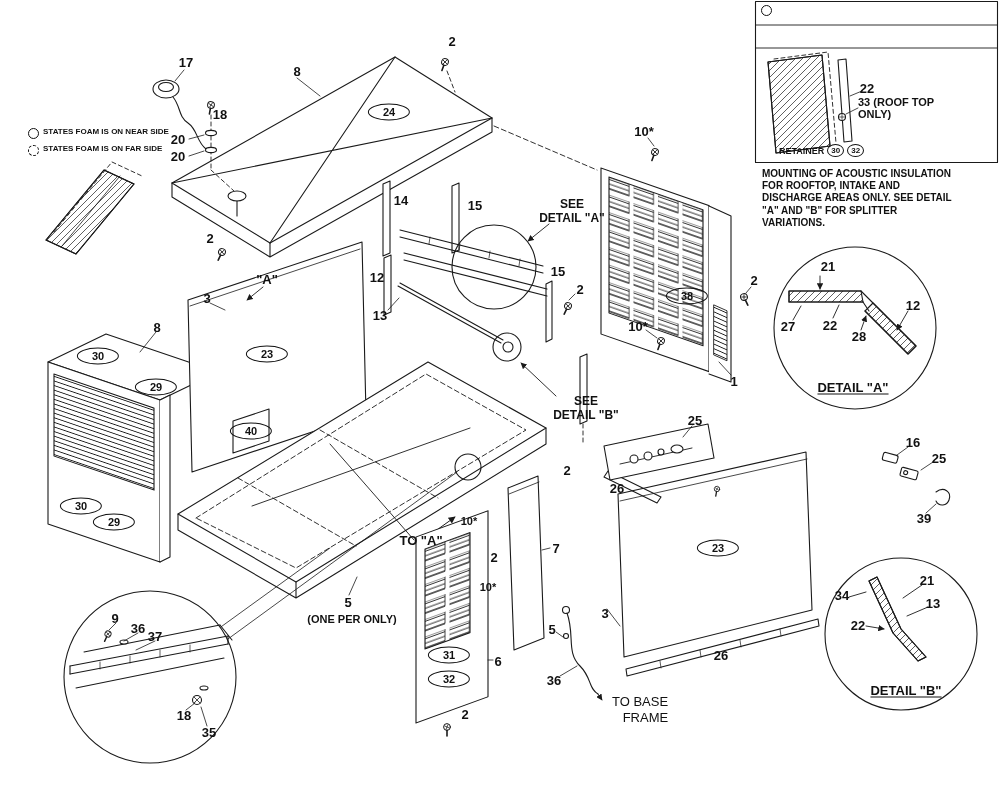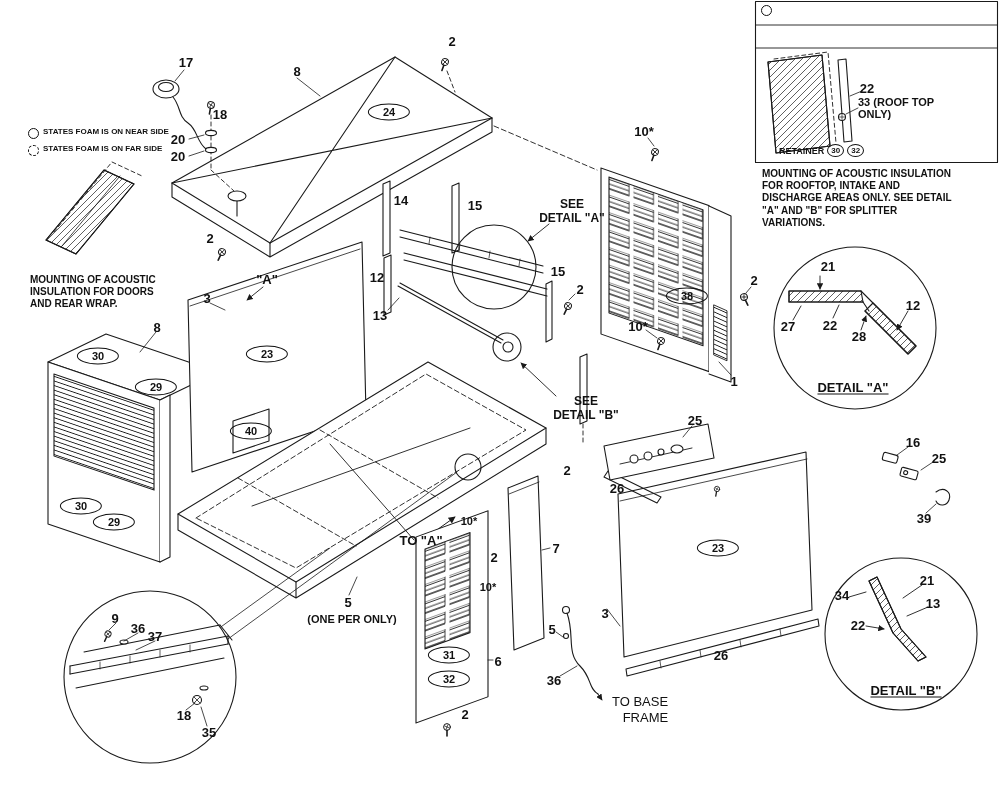--- a/index.html
+++ b/index.html
@@ -367,15 +367,14 @@
 <div class="note" style="left:762px;top:168px;width:196px">MOUNTING OF ACOUSTIC INSULATION FOR ROOFTOP, INTAKE AND DISCHARGE AREAS ONLY. SEE DETAIL "A" AND "B" FOR SPLITTER VARIATIONS.</div>
 
 <div class="leg" style="left:28px;top:127px">
   <span class="ic"></span>
   <div>STATES FOAM IS ON NEAR SIDE</div>
 </div>
 <div class="leg" style="left:28px;top:144px">
   <span class="ic icd"></span>
   <div>STATES FOAM IS ON FAR SIDE</div>
 </div>
-<div class="note" style="left:30px;top:274px;width:138px">MOUNTING OF ACOUSTIC INSULATION FOR DOORS AND REAR WRAP.</div>
 
 </div>
 
 </body></html>

